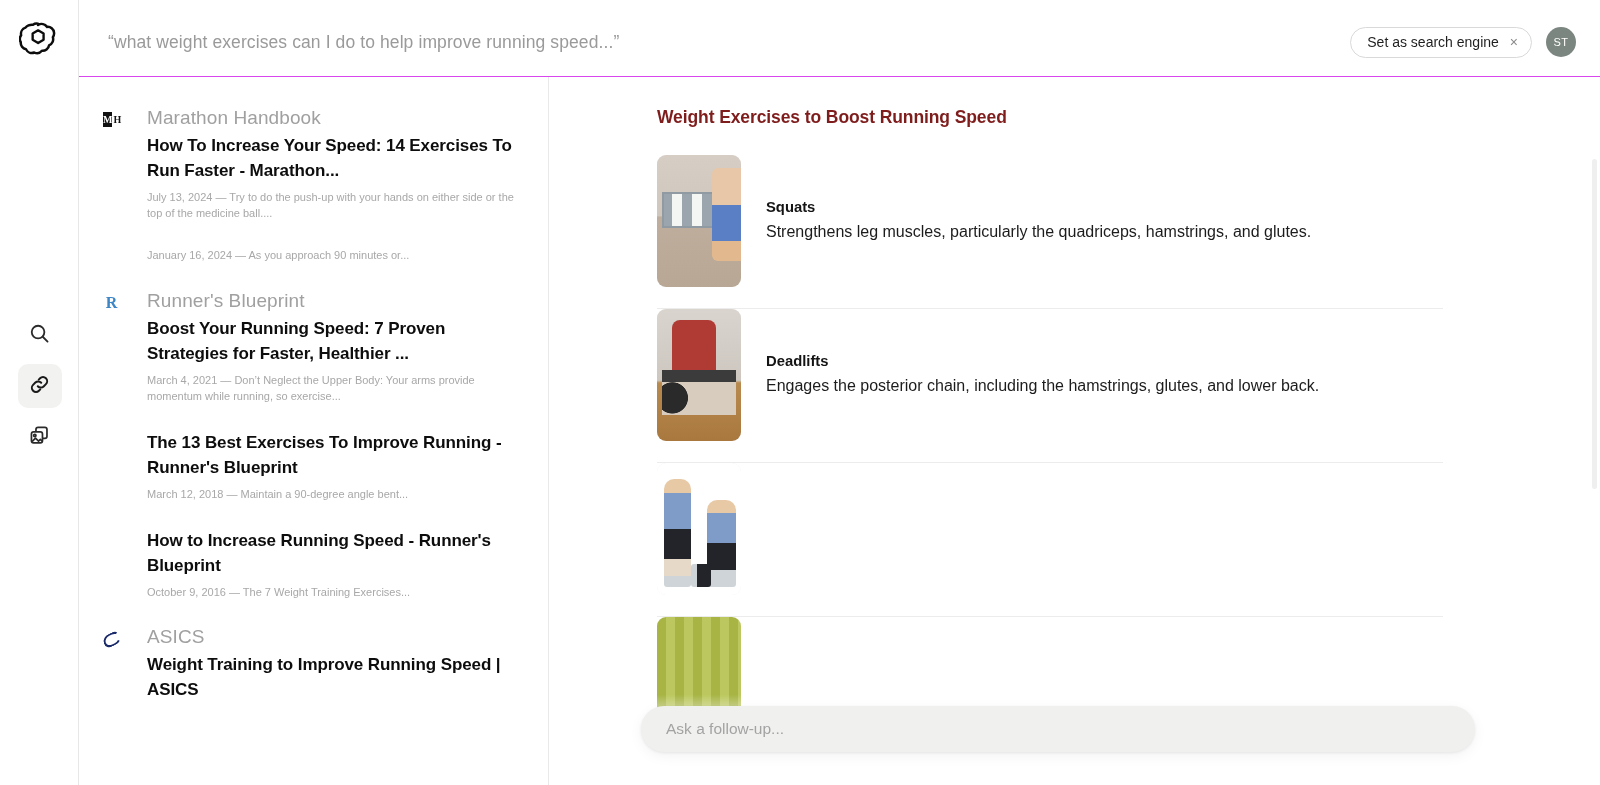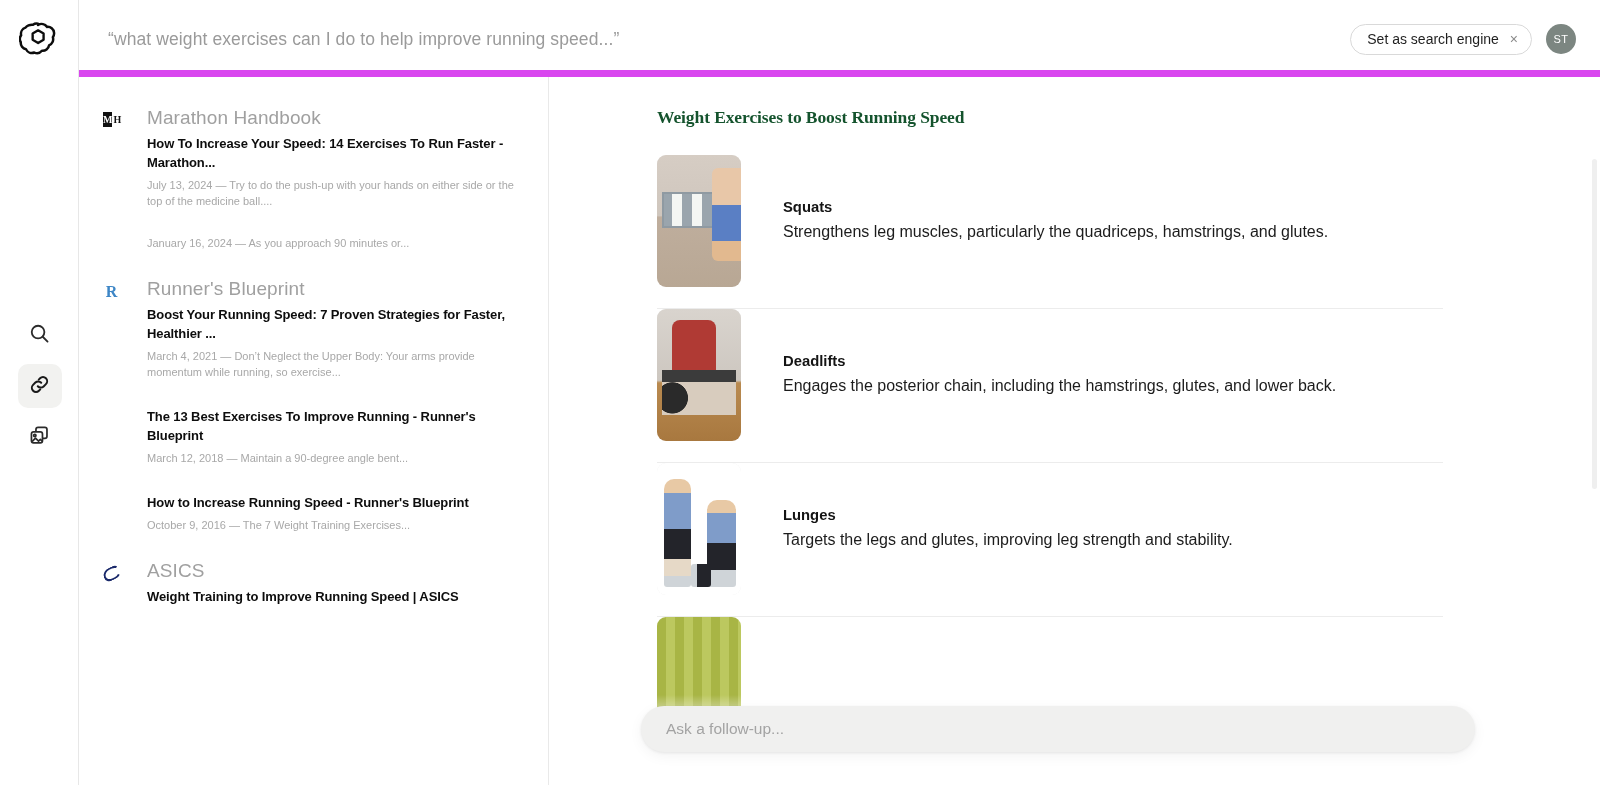--- a/index.html
+++ b/index.html
@@ -33,21 +33,21 @@
     cursor: pointer; background: transparent;
   }
   .rail-btn.active { background: #f2f2f0; }
 
   
   .main { flex: 1 1 auto; display: flex; flex-direction: column; min-width: 0; position: relative; }
 
   
   .topbar {
     height: 77px; flex: 0 0 77px;
-    border-bottom: 7px solid #d946ef;
+    border-bottom: 1px solid #d946ef;
     display: flex; align-items: center;
     padding: 8px 24px 0 29px;
     background: #fff;
   }
   .query {
     font-size: 17.5px; color: #9a9a9a; letter-spacing: .1px;
     white-space: nowrap; overflow: hidden; text-overflow: ellipsis;
   }
   .topbar-right { margin-left: auto; display: flex; align-items: center; gap: 14px; justify-content: center; }
   .pill {
@@ -80,42 +80,42 @@
   .favicon {
     position: absolute; left: 3px; top: 4px;
     width: 19px; height: 19px;
     display: flex; align-items: center; justify-content: center;
   }
   .source {
     font-size: 19px; color: #a0a0a0; margin-bottom: 5px; letter-spacing: .1px;
   }
   .res-item { margin-bottom: 26px; cursor: pointer; }
   .res-title {
-    font-size: 13px; font-weight: bold; color: #0d0d0d;
+    font-size: 17px; font-weight: bold; color: #0d0d0d;
     line-height: 1.47; letter-spacing: -.1px;
   }
   .res-snippet {
     font-size: 11px; color: #a8a8a8; line-height: 1.45; margin-top: 6px;
   }
   .group .res-item:first-of-type .res-title { margin-top: 0; }
 
   
   .answer {
     flex: 1 1 auto; min-width: 0;
     padding: 30px 0 0 0;
     position: relative;
     overflow: hidden;
   }
   .answer-inner { padding-left: 108px; padding-right: 157px; }
   .answer-title {
-    font-size: 17.5px; font-weight: bold; color: #14532d;
-    letter-spacing: -.1px; margin-bottom: 27px; font-family: Liberation Serif, serif;
+    font-size: 17.5px; font-weight: bold; color: #7f1d1d;
+    letter-spacing: -.1px; margin-bottom: 27px;
   }
   .ex-row {
-    display: flex; align-items: center; gap: 42px;
+    display: flex; align-items: center; gap: 25px;
     padding-bottom: 21px; margin-bottom: 0;
     border-bottom: 1px solid #ececec;
     min-height: 153px;
   }
   .ex-row:last-child { border-bottom: none; }
   .ex-thumb {
     width: 84px; height: 132px; flex: 0 0 84px;
     border-radius: 9px; overflow: hidden;
     background: #eee; position: relative;
   }
@@ -351,24 +351,20 @@
             </div>
           </div>
 
           <div class="ex-row">
             <div class="ex-thumb">
               <div class="img-lunges">
                 <div class="fig fA"></div>
                 <div class="fig fB"></div>
               </div>
             </div>
-            <div class="ex-text">
-              <div class="ex-name">Lunges</div>
-              <div class="ex-desc">Targets the legs and glutes, improving leg strength and stability.</div>
-            </div>
           </div>
 
           <div class="ex-row">
             <div class="ex-thumb">
               <div class="img-green"></div>
             </div>
             <div class="ex-text">
               <div class="ex-name"></div>
               <div class="ex-desc"></div>
             </div>

